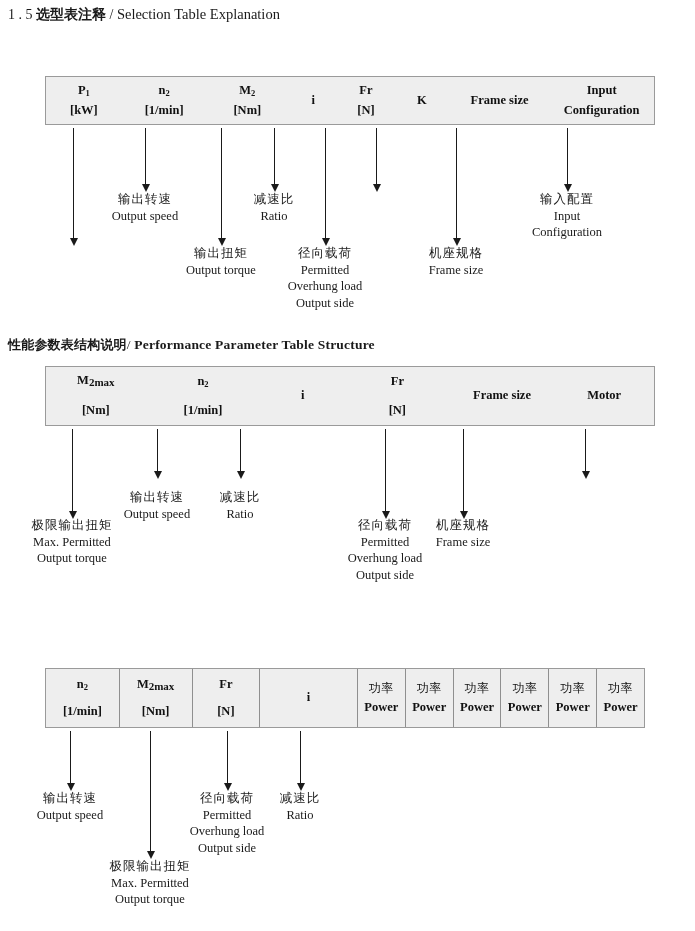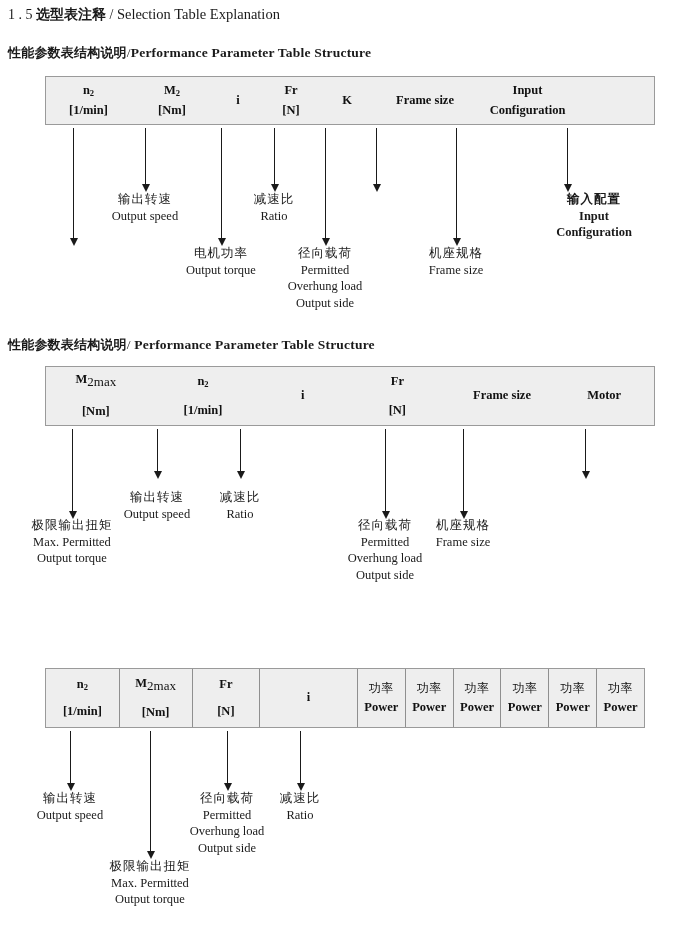--- a/index.html
+++ b/index.html
@@ -62,21 +62,21 @@
     font-family: "Liberation Serif", "DejaVu Serif", serif;
     font-weight: 700;
     font-size: 12.5px;
     line-height: 1.55;
     color: #111;
     padding: 0 2px;
   }
   .tbl.divided .cell + .cell { border-left: 1px solid #8f8f8f; }
   .tbl .cell .l2 { display: block; }
   .tbl .cell sub { font-size: 8.5px; font-weight: 700; vertical-align: -0.22em; }
-  .tbl .cell .sm { font-size: 13px; font-weight: 400; vertical-align: -0.2em; }
+  .tbl .cell .sm { font-size: 11px; font-weight: 700; vertical-align: -0.2em; }
   .cell .pw-cn {
     font-family: "DejaVu Sans", "Liberation Sans", sans-serif;
     font-weight: 400;
     font-size: 12px;
     letter-spacing: .5px;
   }
   .cell .pw-en {
     font-family: "Liberation Serif", "DejaVu Serif", serif;
     font-weight: 700;
     font-size: 12.5px;
@@ -125,25 +125,26 @@
 
 <div class="page">
 
   <div class="doc-title" style="left:8px; top:6px;">
     <span class="num">1 . 5</span>
     <span class="cn">选型表注释</span>
     <span class="num">/</span>
     <span class="en">Selection Table Explanation</span>
   </div>
 
-  <div class="sec-title" style="left:8px; top:44px;">
-    <span class="cn">性能参数表结构说明</span><span class="sep">/</span><span class="en">Performance Parameter Table Structure</span>
-  </div>
 
   <div class="tbl" style="left:45px; top:76px; width:610px; height:49px;">
+    <div class="cell" style="width:76px">
+      <span><span>P</span><sub>1</sub></span>
+      <span class="l2">[kW]</span>
+    </div>
     <div class="cell" style="width:85px">
       <span><span>n</span><sub>2</sub></span>
       <span class="l2">[1/min]</span>
     </div>
     <div class="cell" style="width:82px">
       <span><span>M</span><sub>2</sub></span>
       <span class="l2">[Nm]</span>
     </div>
     <div class="cell" style="width:50px">
       <span>i</span>
@@ -195,38 +196,38 @@
   <div class="arrow" style="left:567px; top:128px;">
     <div class="stem" style="height:58px"></div>
       <div class="head" style="top:56px"></div>
   </div>
 
   <div class="lbl" style="left:85px; top:191px; width:120px;">
     <span class="cn">输出转速</span>
     <span class="en">Output speed</span>
   </div>
   <div class="lbl" style="left:161px; top:245px; width:120px;">
-    <span class="cn">电机功率</span>
+    <span class="cn">输出扭矩</span>
     <span class="en">Output torque</span>
   </div>
   <div class="lbl" style="left:224px; top:191px; width:100px;">
     <span class="cn">减速比</span>
     <span class="en">Ratio</span>
   </div>
   <div class="lbl" style="left:265px; top:245px; width:120px;">
     <span class="cn">径向载荷</span>
     <span class="en">Permitted</span>
     <span class="en">Overhung load</span>
     <span class="en">Output side</span>
   </div>
   <div class="lbl" style="left:396px; top:245px; width:120px;">
     <span class="cn">机座规格</span>
     <span class="en">Frame size</span>
   </div>
-  <div class="lbl" style="left:534px; top:191px; width:120px;font-weight:bold;">
+  <div class="lbl" style="left:507px; top:191px; width:120px;">
     <span class="cn">输入配置</span>
     <span class="en">Input</span>
     <span class="en">Configuration</span>
   </div>
 
   <div class="sec-title" style="left:8px; top:336px;">
     <span class="cn">性能参数表结构说明</span><span class="sep">/</span>
     <span class="en">Performance Parameter Table Structure</span>
   </div>
 

